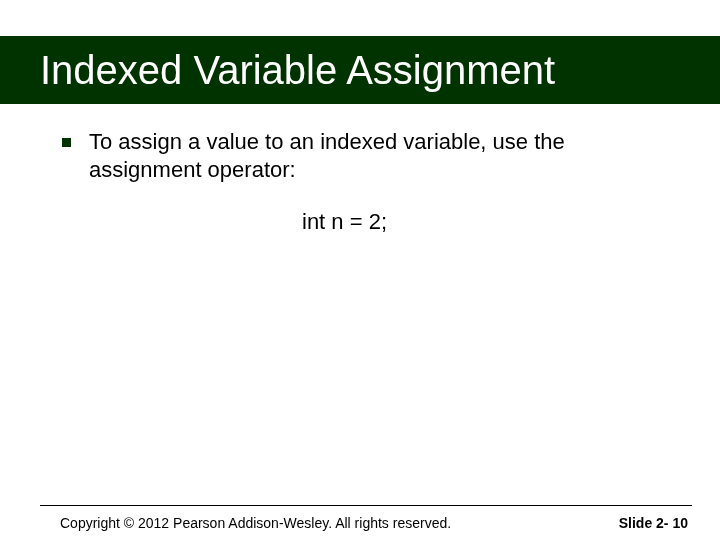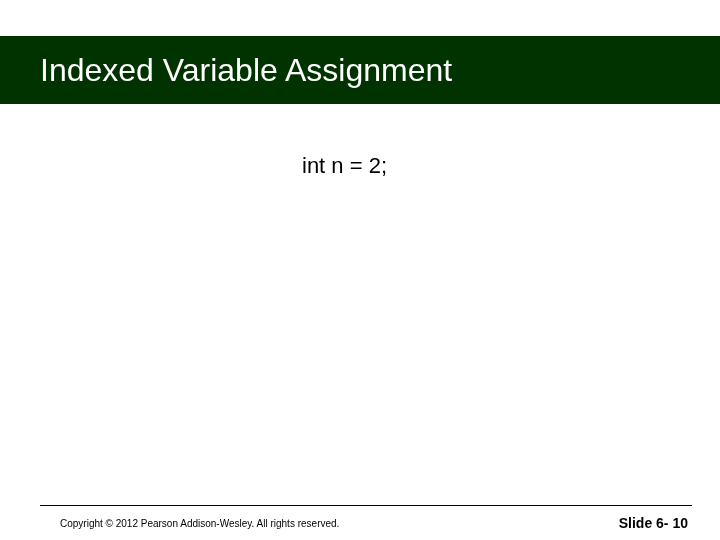--- a/index.html
+++ b/index.html
@@ -17,21 +17,21 @@
     left: 0;
     width: 720px;
     height: 68px;
     background: #003300;
     display: flex;
     align-items: center;
     padding-left: 40px;
   }
   .title-band h1 {
     color: #ffffff;
-    font-size: 32px;
+    font-size: 40px;
     font-weight: normal;
   }
   .content {
     position: absolute;
     top: 128px;
     left: 62px;
     width: 600px;
     color: #000;
     font-size: 22px;
     line-height: 1.28;
@@ -82,42 +82,46 @@
   }
   .footer-line {
     position: absolute;
     left: 40px;
     right: 28px;
     bottom: 34px;
     height: 1px;
     background: #000;
   }
   .copyright {
-    font-size: 10px;
+    font-size: 14px;
     color: #000;
     text-align: center;
   }
   .slide-num {
     font-size: 14px;
     font-weight: bold;
     color: #000;
   }
 </style>
 </head>
 <body>
 
 <div class="title-band">
   <h1>Indexed Variable Assignment</h1>
 </div>
 
 <div class="content">
+  <div class="bullet-row">
+    <div class="bullet"></div>
+    <div class="bullet-text">To assign a value to an indexed variable, use the assignment operator:</div>
+  </div>
 
   <div class="code-block">
     <div>int n = 2;</div>
   </div>
 
 </div>
 
 <div class="footer-line"></div>
 <div class="footer">
   <div class="copyright">Copyright © 2012 Pearson Addison-Wesley.  All rights reserved.</div>
-  <div class="slide-num">Slide 6- 10</div>
+  <div class="slide-num">Slide 2- 10</div>
 </div>
 
 </body></html>

